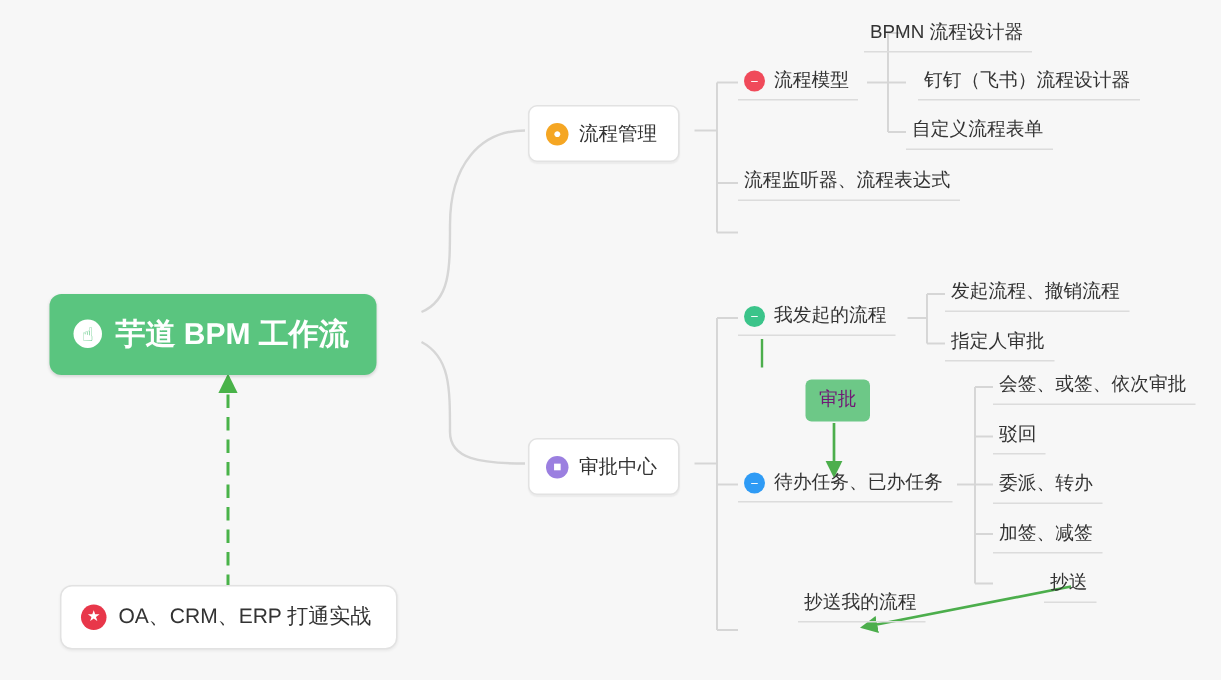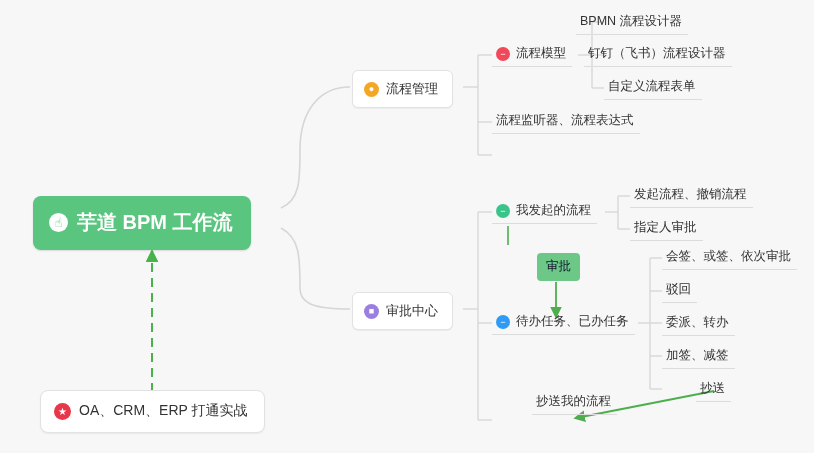--- a/index.html
+++ b/index.html
@@ -99,21 +99,21 @@
     flex: 0 0 auto;
     display: inline-block;
     text-align: center;
     line-height: 14px;
     font-size: 9px;
     color: #ffffff;
   }
   
   .tagnode {
     background: #6dc887;
-    color: #0f172a;
+    color: #701a75;
     font-size: 12.5px;
     border-radius: 4px;
     padding: 5px 9px 6px 9px;
     text-align: center;
   }
   
   .card {
     background: #ffffff;
     border: 1px solid #e2e2e2;
     border-radius: 8px;
@@ -207,21 +207,21 @@
   </div>
 
   <div class="node leaf" style="left:492px; top:42px;">
     <span class="dot" style="background:#f04a5a;">−</span>
     <span>流程模型</span>
   </div>
 
   <div class="node leaf nodot" style="left:576px; top:10px;">
     <span>BPMN 流程设计器</span>
   </div>
-  <div class="node leaf nodot" style="left:584px; top:42px;text-align:right;">
+  <div class="node leaf nodot" style="left:612px; top:42px;text-align:right;">
     <span>钉钉（飞书）流程设计器</span>
   </div>
   <div class="node leaf nodot" style="left:604px; top:75px;text-align:center;">
     <span>自定义流程表单</span>
   </div>
 
   <div class="node leaf nodot" style="left:492px; top:109px;">
     <span>流程监听器、流程表达式</span>
   </div>
 

